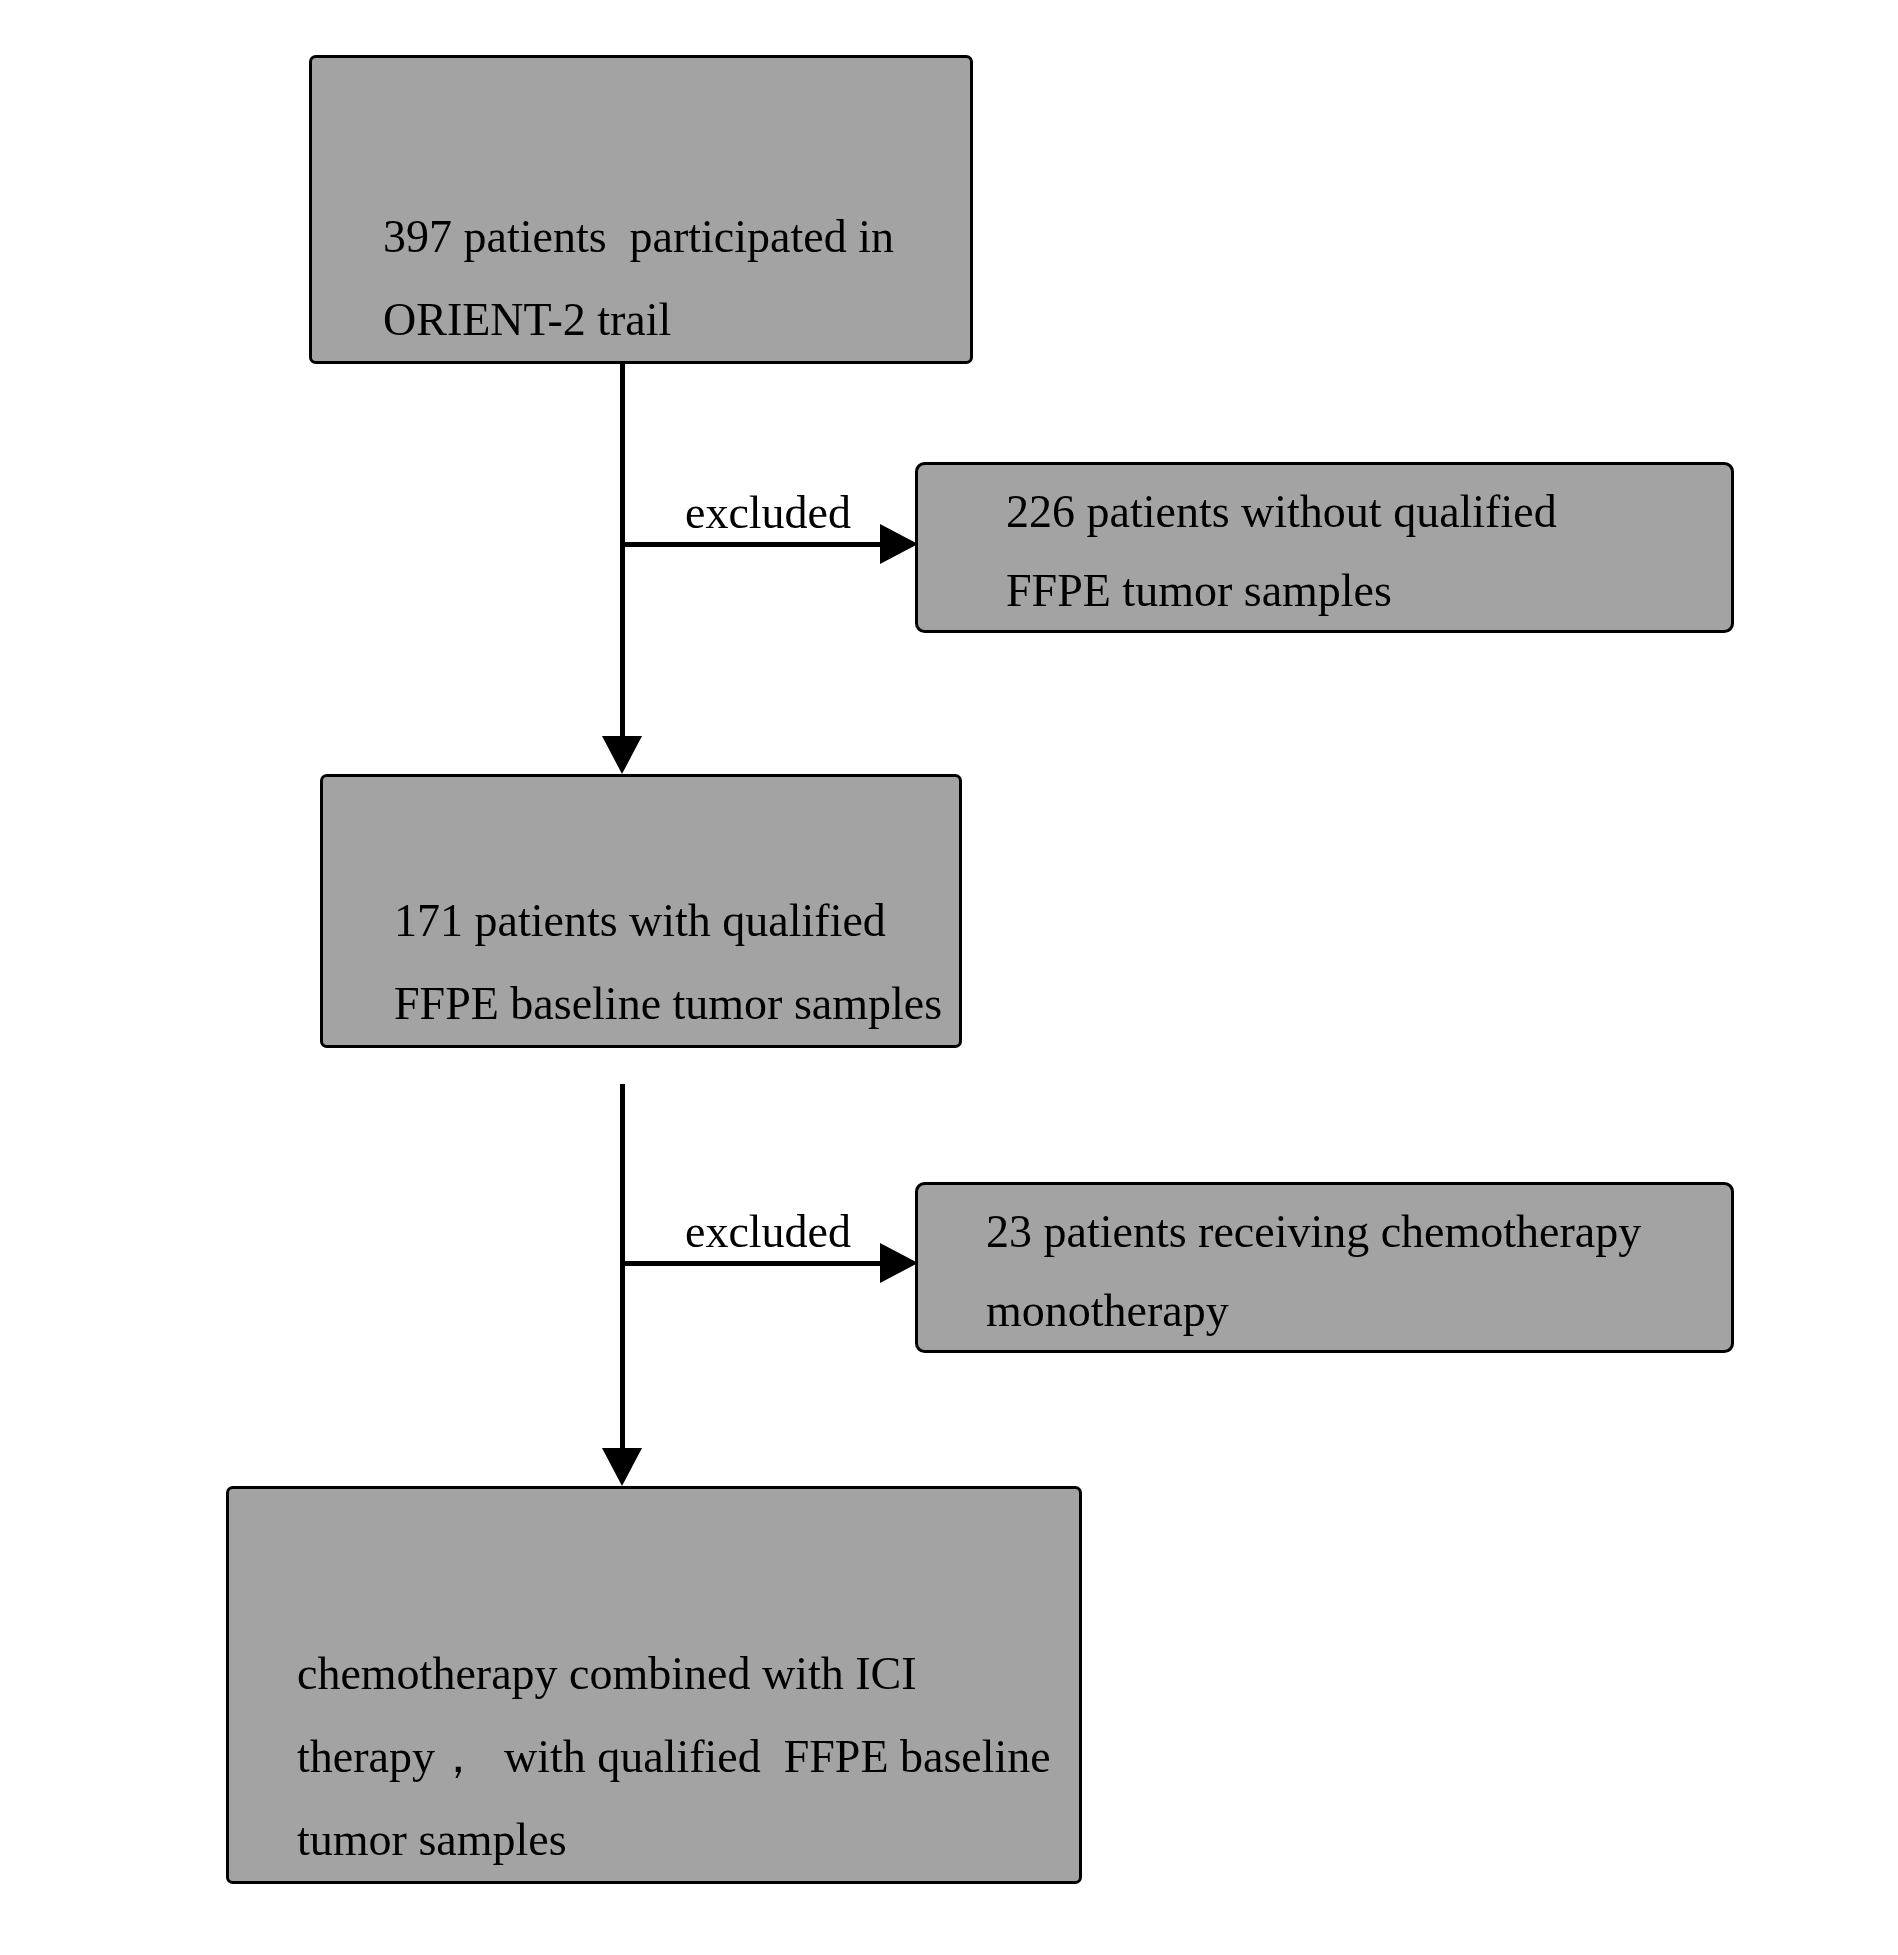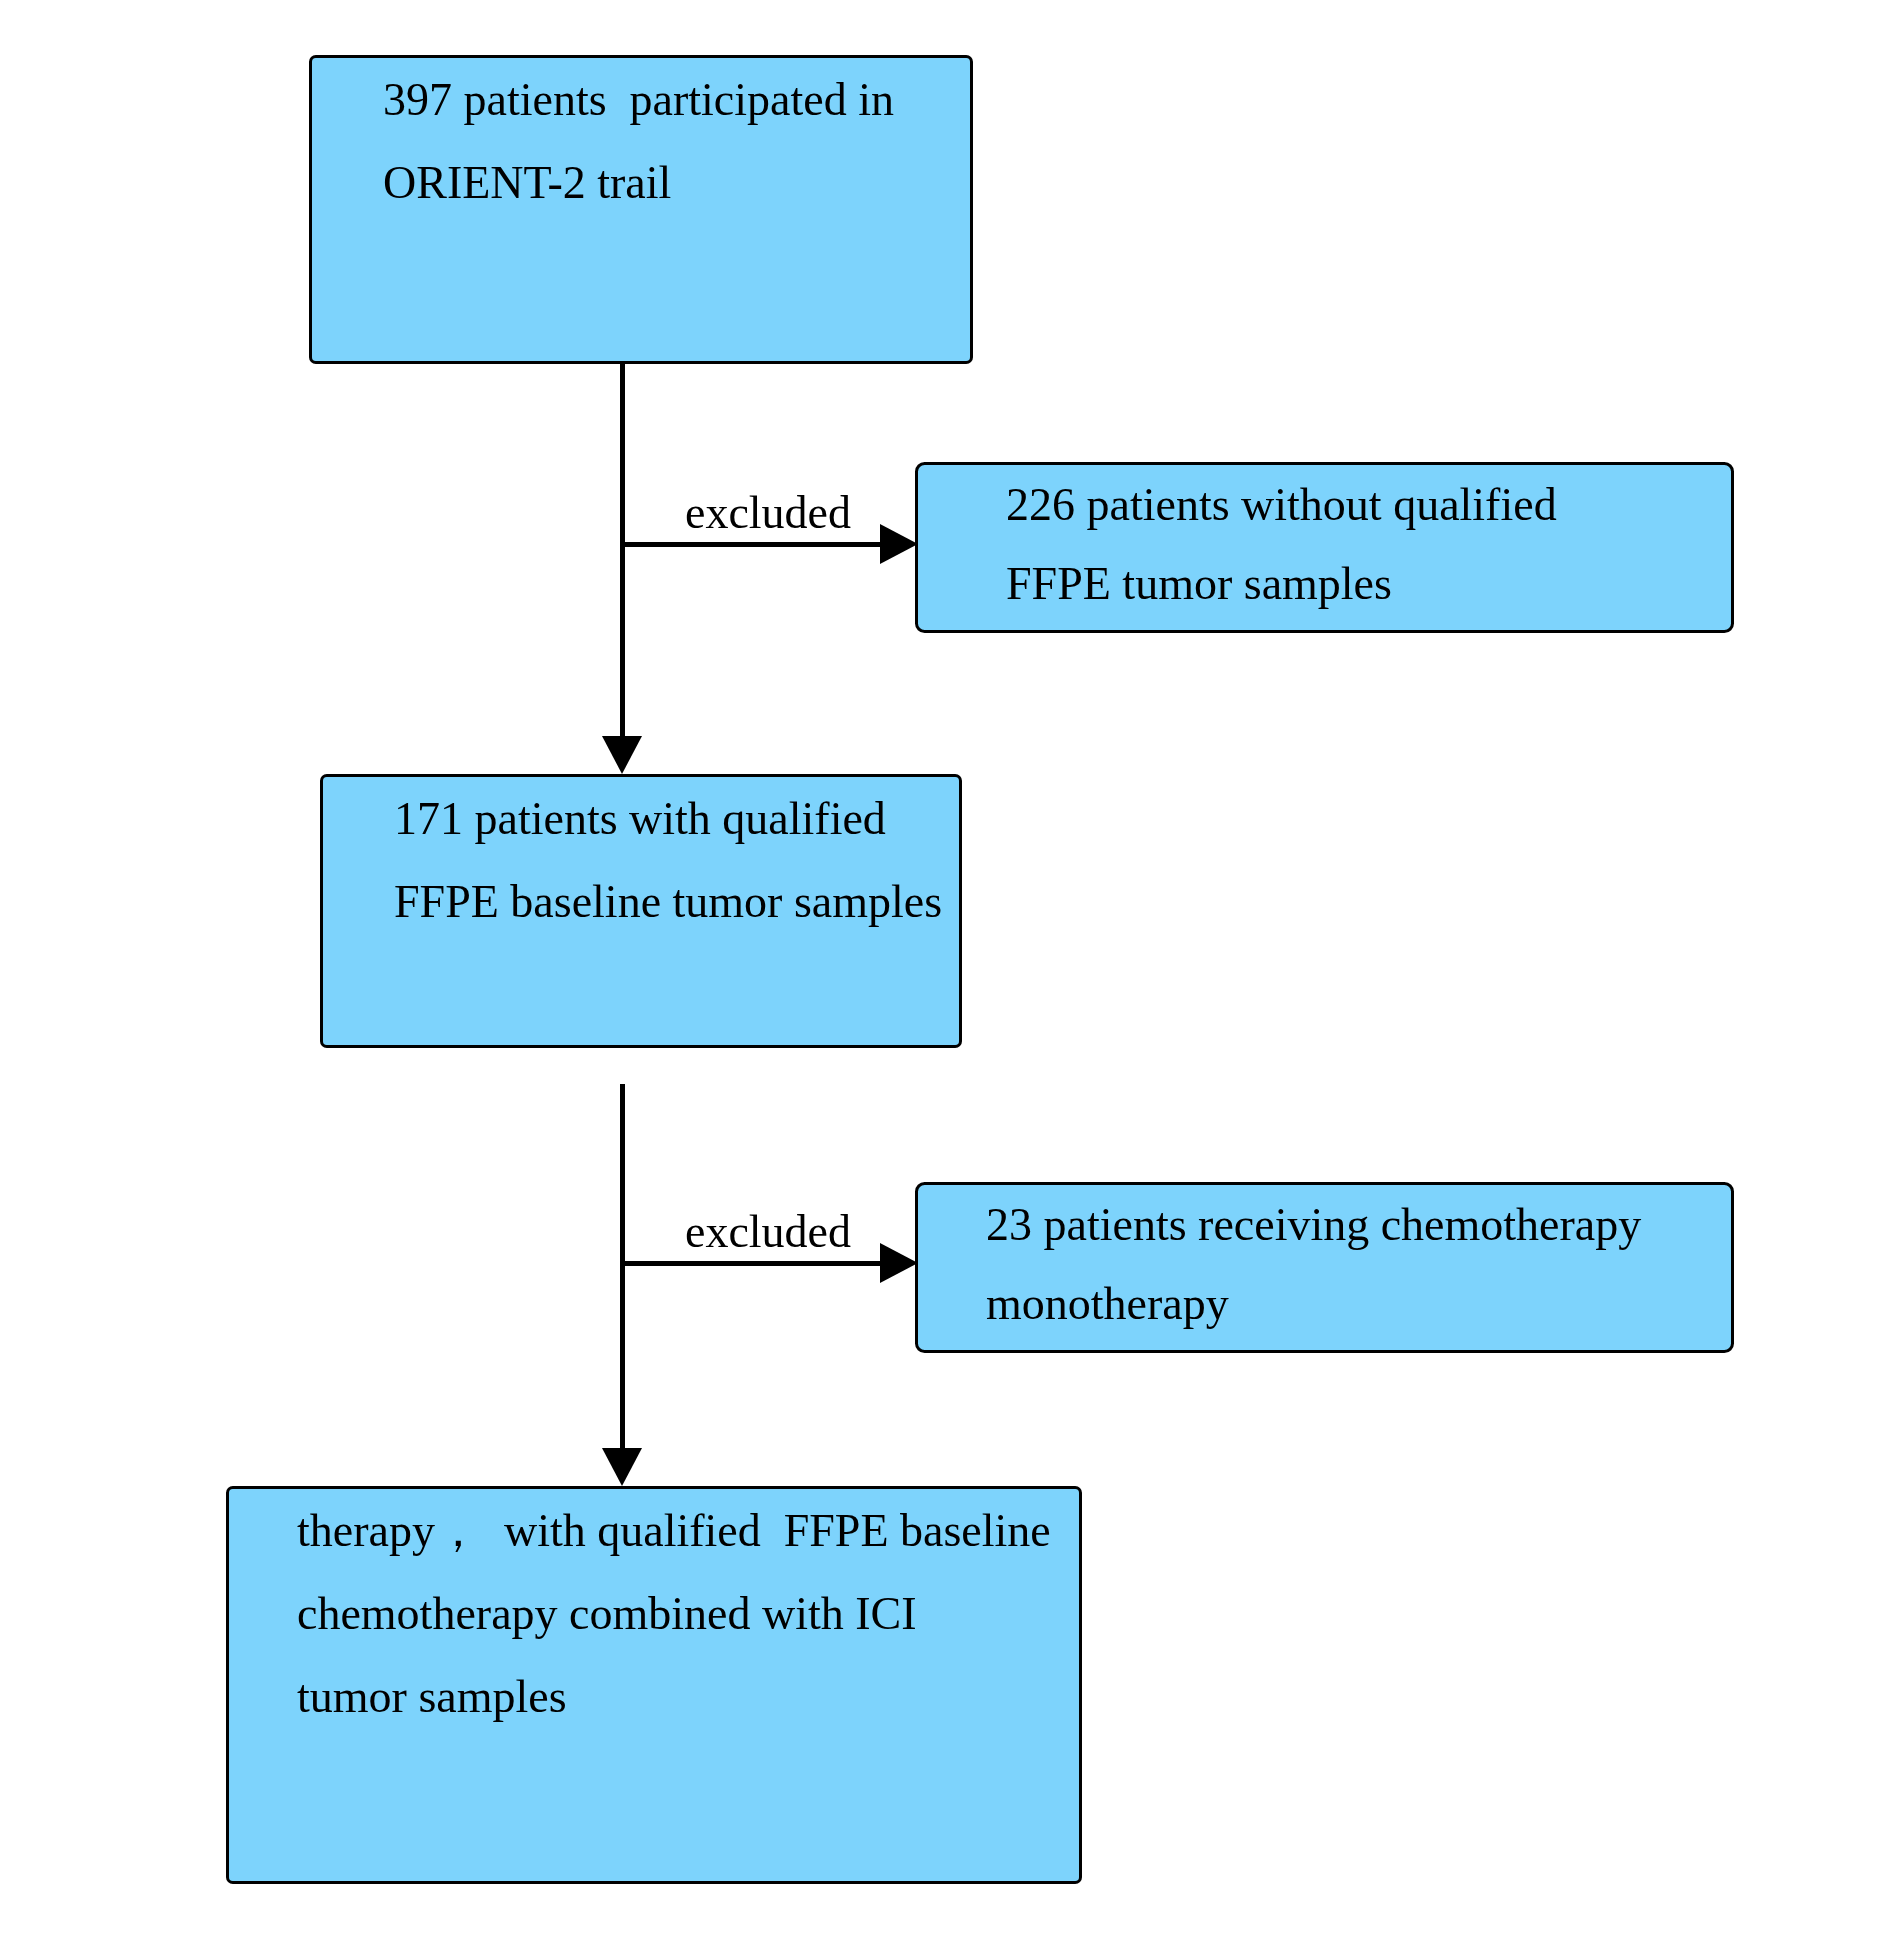--- a/index.html
+++ b/index.html
@@ -11,25 +11,25 @@
     position: relative;
     width: 1899px;
     height: 1955px;
     background: #ffffff;
     font-family: "Liberation Serif", "DejaVu Serif", serif;
     color: #000000;
   }
   .box {
     position: absolute;
     box-sizing: border-box;
-    background: #7dd3fc;
+    background: #a3a3a3;
     border: 3.9px solid #000000;
     display: flex;
     flex-direction: column;
-    justify-content: flex-start;
+    justify-content: flex-end;
     padding-left: 71px;
     padding-right: 14.5px;
   }
   .box.main { border-radius: 6.8px; }
   .box.side { border-radius: 9.6px; }
   .line {
     font-size: 46px;
     line-height: 83px;
     white-space: pre;
   }
@@ -97,19 +97,19 @@
   <div class="hline" style="left:622px; top:1261px; width:260px;"></div>
   <div class="arrow-right" style="left:880px; top:1243px;"></div>
   <div class="flow-label" style="left:685px; top:1205px;">excluded</div>
 
   <div class="box side" style="left:915px; top:1182px; width:819px; height:171px; padding-left:68px;">
     <div class="line">23 patients receiving chemotherapy</div>
     <div class="line">monotherapy</div>
   </div>
 
   <div class="box main" style="left:226px; top:1486px; width:856px; height:398px; padding-left:68px;">
+    <div class="line">chemotherapy combined with ICI</div>
     <div class="line">therapy，  with qualified  FFPE baseline</div>
-    <div class="line">chemotherapy combined with ICI</div>
     <div class="line">tumor samples</div>
   </div>
 
 </div>
 
 
 </body></html>

